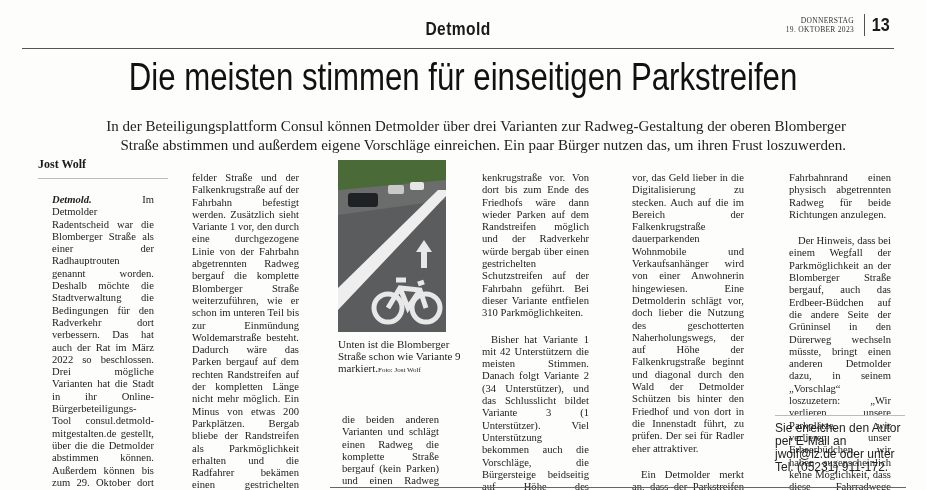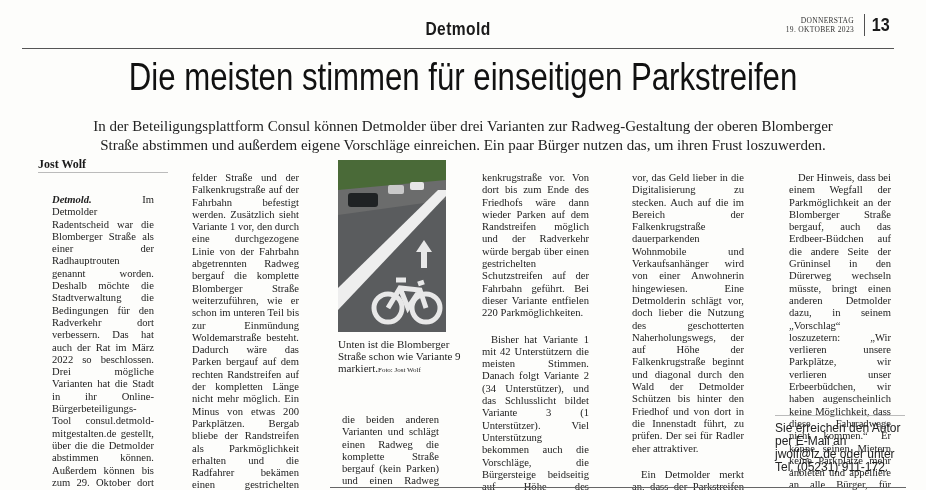--- a/index.html
+++ b/index.html
@@ -2,25 +2,25 @@
 <html><head>
 <meta charset="utf-8">
 <style>
   html, body { margin:0; padding:0; background:#fdfdfb; }
   body { width:926px; height:490px; overflow:hidden; position:relative; font-family:"Liberation Serif", serif; color:#1a1a1a; }
   .header { position:absolute; left:22px; top:8px; width:872px; height:40px; border-bottom:1.5px solid #555; }
   .section { position:absolute; left:0; right:0; top:10px; text-align:center; font-family:"Liberation Sans", sans-serif; font-weight:bold; font-size:19px; letter-spacing:0.5px; transform:scaleX(0.82); }
   .datebox { position:absolute; right:40px; top:8px; font-size:7.5px; line-height:9px; text-align:right; color:#333; letter-spacing:0.3px;margin-left:47px; }
   .pagenum { position:absolute; right:0; top:6px; font-family:"Liberation Sans", sans-serif; font-weight:bold; font-size:19px; border-left:1px solid #333; padding-left:8px; transform:scaleX(0.85); transform-origin:left; }
   .headline { position:absolute; left:0; width:926px; top:56px; text-align:center; font-family:"Liberation Sans", sans-serif; font-size:38px; font-weight:normal; letter-spacing:0px; transform:scaleX(0.82); color:#111; }
-  .subhead { position:absolute; left:80px; width:766px; top:117px; text-align:center; font-size:15px; line-height:19px; color:#222; }
+  .subhead { position:absolute; left:80px; width:766px; top:117px; text-align:right; font-size:15px; line-height:19px; color:#222; }
   .col { position:absolute; top:158px; font-size:10.6px; line-height:12.3px; text-align:justify; color:#222; hyphens:auto; }
   .col p { margin:14px; text-indent:9px; }
   .col p.first { text-indent:0; }
-  .author { position:absolute; left:38px; top:157px; width:130px; font-weight:bold; font-size:12px; border-bottom:1.5px solid #bbb; }
+  .author { position:absolute; left:38px; top:157px; width:130px; font-weight:bold; font-size:12px; border-bottom:1.5px solid #bbb; padding-bottom:6px; }
   .c1 { left:38px; top:180px; width:130px; }
   .c2 { left:178px; width:135px; }
   .c3 { left:328px; top:400px; width:125px; }
   .c4 { left:468px; width:135px; }
   .c5 { left:618px; width:140px; }
   .c6 { left:775px; width:130px; }
   .photo { position:absolute; left:338px; top:160px; width:108px; height:172px; overflow:hidden; }
   .caption { position:absolute; left:338px; top:338px; width:125px; font-size:11px; line-height:12px; color:#222; }
   .caption .credit { font-size:7px; }
   .contact { position:absolute; left:775px; top:415px; width:130px; border-top:1.5px solid #bbb; padding-top:6px; font-family:"Liberation Sans", sans-serif; font-size:12px; line-height:13px; color:#222; }
@@ -71,27 +71,28 @@
 </div>
 <div class="caption">
   <span>Unten ist die Blomberger Straße schon wie Variante 9 markiert.</span><span class="credit">Foto: Jost Wolf</span>
 </div>
 
 <div class="col c3">
   <p class="first">die beiden anderen Varianten und schlägt einen Radweg die komplette Straße bergauf (kein Parken) und einen Radweg bergab bis zur Einmündung der Fal-</p>
 </div>
 
 <div class="col c4">
-  <p class="first">kenkrugstraße vor. Von dort bis zum Ende des Friedhofs wäre dann wieder Parken auf dem Randstreifen möglich und der Radverkehr würde bergab über einen gestrichelten Schutzstreifen auf der Fahrbahn geführt. Bei dieser Variante entfielen 220 Parkmöglichkeiten.</p>
+  <p class="first">kenkrugstraße vor. Von dort bis zum Ende des Friedhofs wäre dann wieder Parken auf dem Randstreifen möglich und der Radverkehr würde bergab über einen gestrichelten Schutzstreifen auf der Fahrbahn geführt. Bei dieser Variante entfielen 310 Parkmöglichkeiten.</p>
   <p>Bisher hat Variante 1 mit 42 Unterstützern die meisten Stimmen. Danach folgt Variante 2 (34 Unterstützer), und das Schlusslicht bildet Variante 3 (1 Unterstützer). Viel Unterstützung bekommen auch die Vorschläge, die Bürgersteige beidseitig auf Höhe des Schorenfriedhofs zu reparieren und am Fußgängerübergang an der Waldorfschule einen Zebrastreifen einzurichten. Immerhin 20 Abstimmer teilen den Frust eines Detmolders, der fordert, auf den Radweg komplett zu verzichten, und die Straße so wieder herzustellen, wie sie früher einmal gewesen ist. Ein anderer schlägt</p>
 </div>
 
 <div class="col c5">
   <p class="first">vor, das Geld lieber in die Digitalisierung zu stecken. Auch auf die im Bereich der Falkenkrugstraße dauerparkenden Wohnmobile und Verkaufsanhänger wird von einer Anwohnerin hingewiesen. Eine Detmolderin schlägt vor, doch lieber die Nutzung des geschotterten Naherholungswegs, der auf Höhe der Falkenkrugstraße beginnt und diagonal durch den Wald der Detmolder Schützen bis hinter den Friedhof und von dort in die Innenstadt führt, zu prüfen. Der sei für Radler eher attraktiver.</p>
   <p>Ein Detmolder merkt an, dass der Parkstreifen bergauf und der dedizierte Radweg bergab praktischer wären. Denn auf der bergauf rechten Seite liegen die Waldorfschule, die Bushaltestelle – an der der Bus vor dem nächsten Linien-Umlauf länger steht – und das Erbeerbüdchen, die alle Parkraum benötigen. Ein weiterer Teilnehmer schlägt vor, an einem</p>
 </div>
 
 <div class="col c6">
+  <p class="first">Fahrbahnrand einen physisch abgetrennten Radweg für beide Richtungen anzulegen.</p>
   <p>Der Hinweis, dass bei einem Wegfall der Parkmöglichkeit an der Blomberger Straße bergauf, auch das Erdbeer-Büdchen auf die andere Seite der Grüninsel in den Dürerweg wechseln müsste, bringt einen anderen Detmolder dazu, in seinem „Vorschlag“ loszuzetern: „Wir verlieren unsere Parkplätze, wir verlieren unser Erbeerbüdchen, wir haben augenscheinlich keine Möglichkeit, dass diese Fahrradwege nicht kommen.“ Er könne seinen Mietern keine Parkplätze mehr anbieten und appelliere an alle Bürger, für Variante 1 zu stimmen, bei der die meisten Parkplätze erhalten blieben – was offenbar die meisten auch getan haben.</p>
 </div>
 
 <div class="contact">Sie erreichen den Autor per E-Mail an jwolf@lz.de oder unter Tel. (05231) 911-172.</div>
 <div class="bottomrule"></div>
 
 </body></html>

